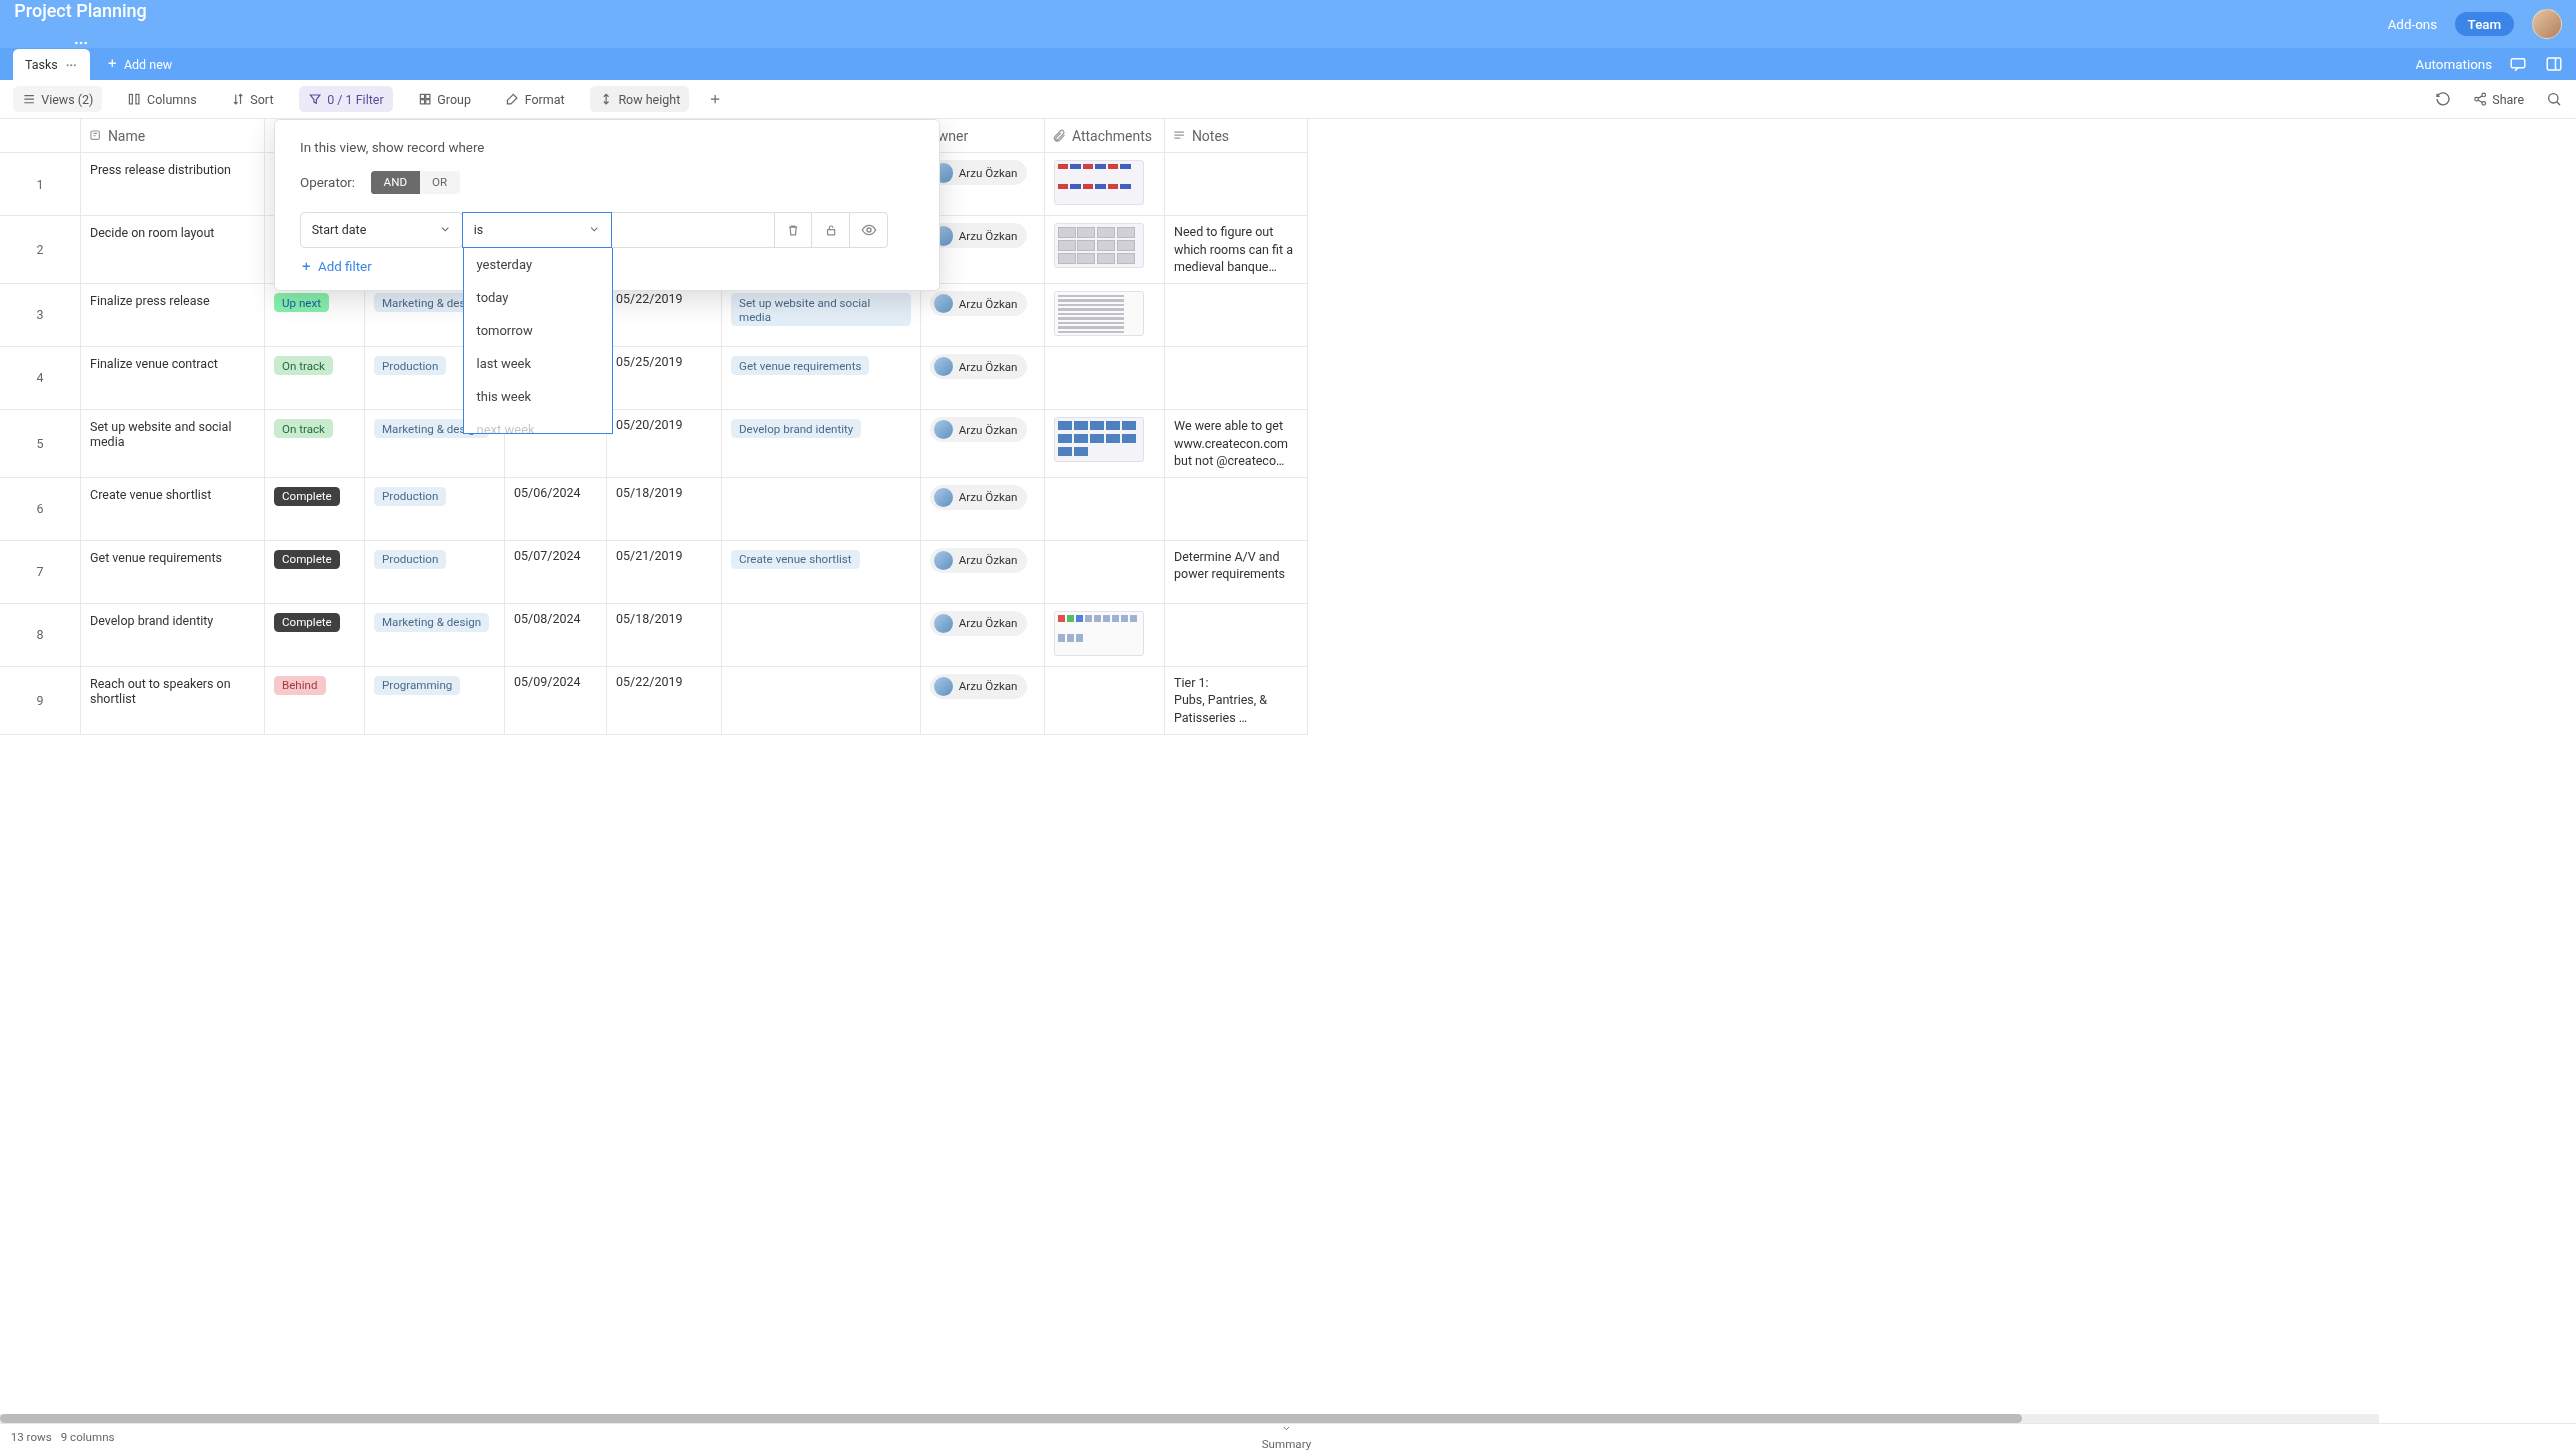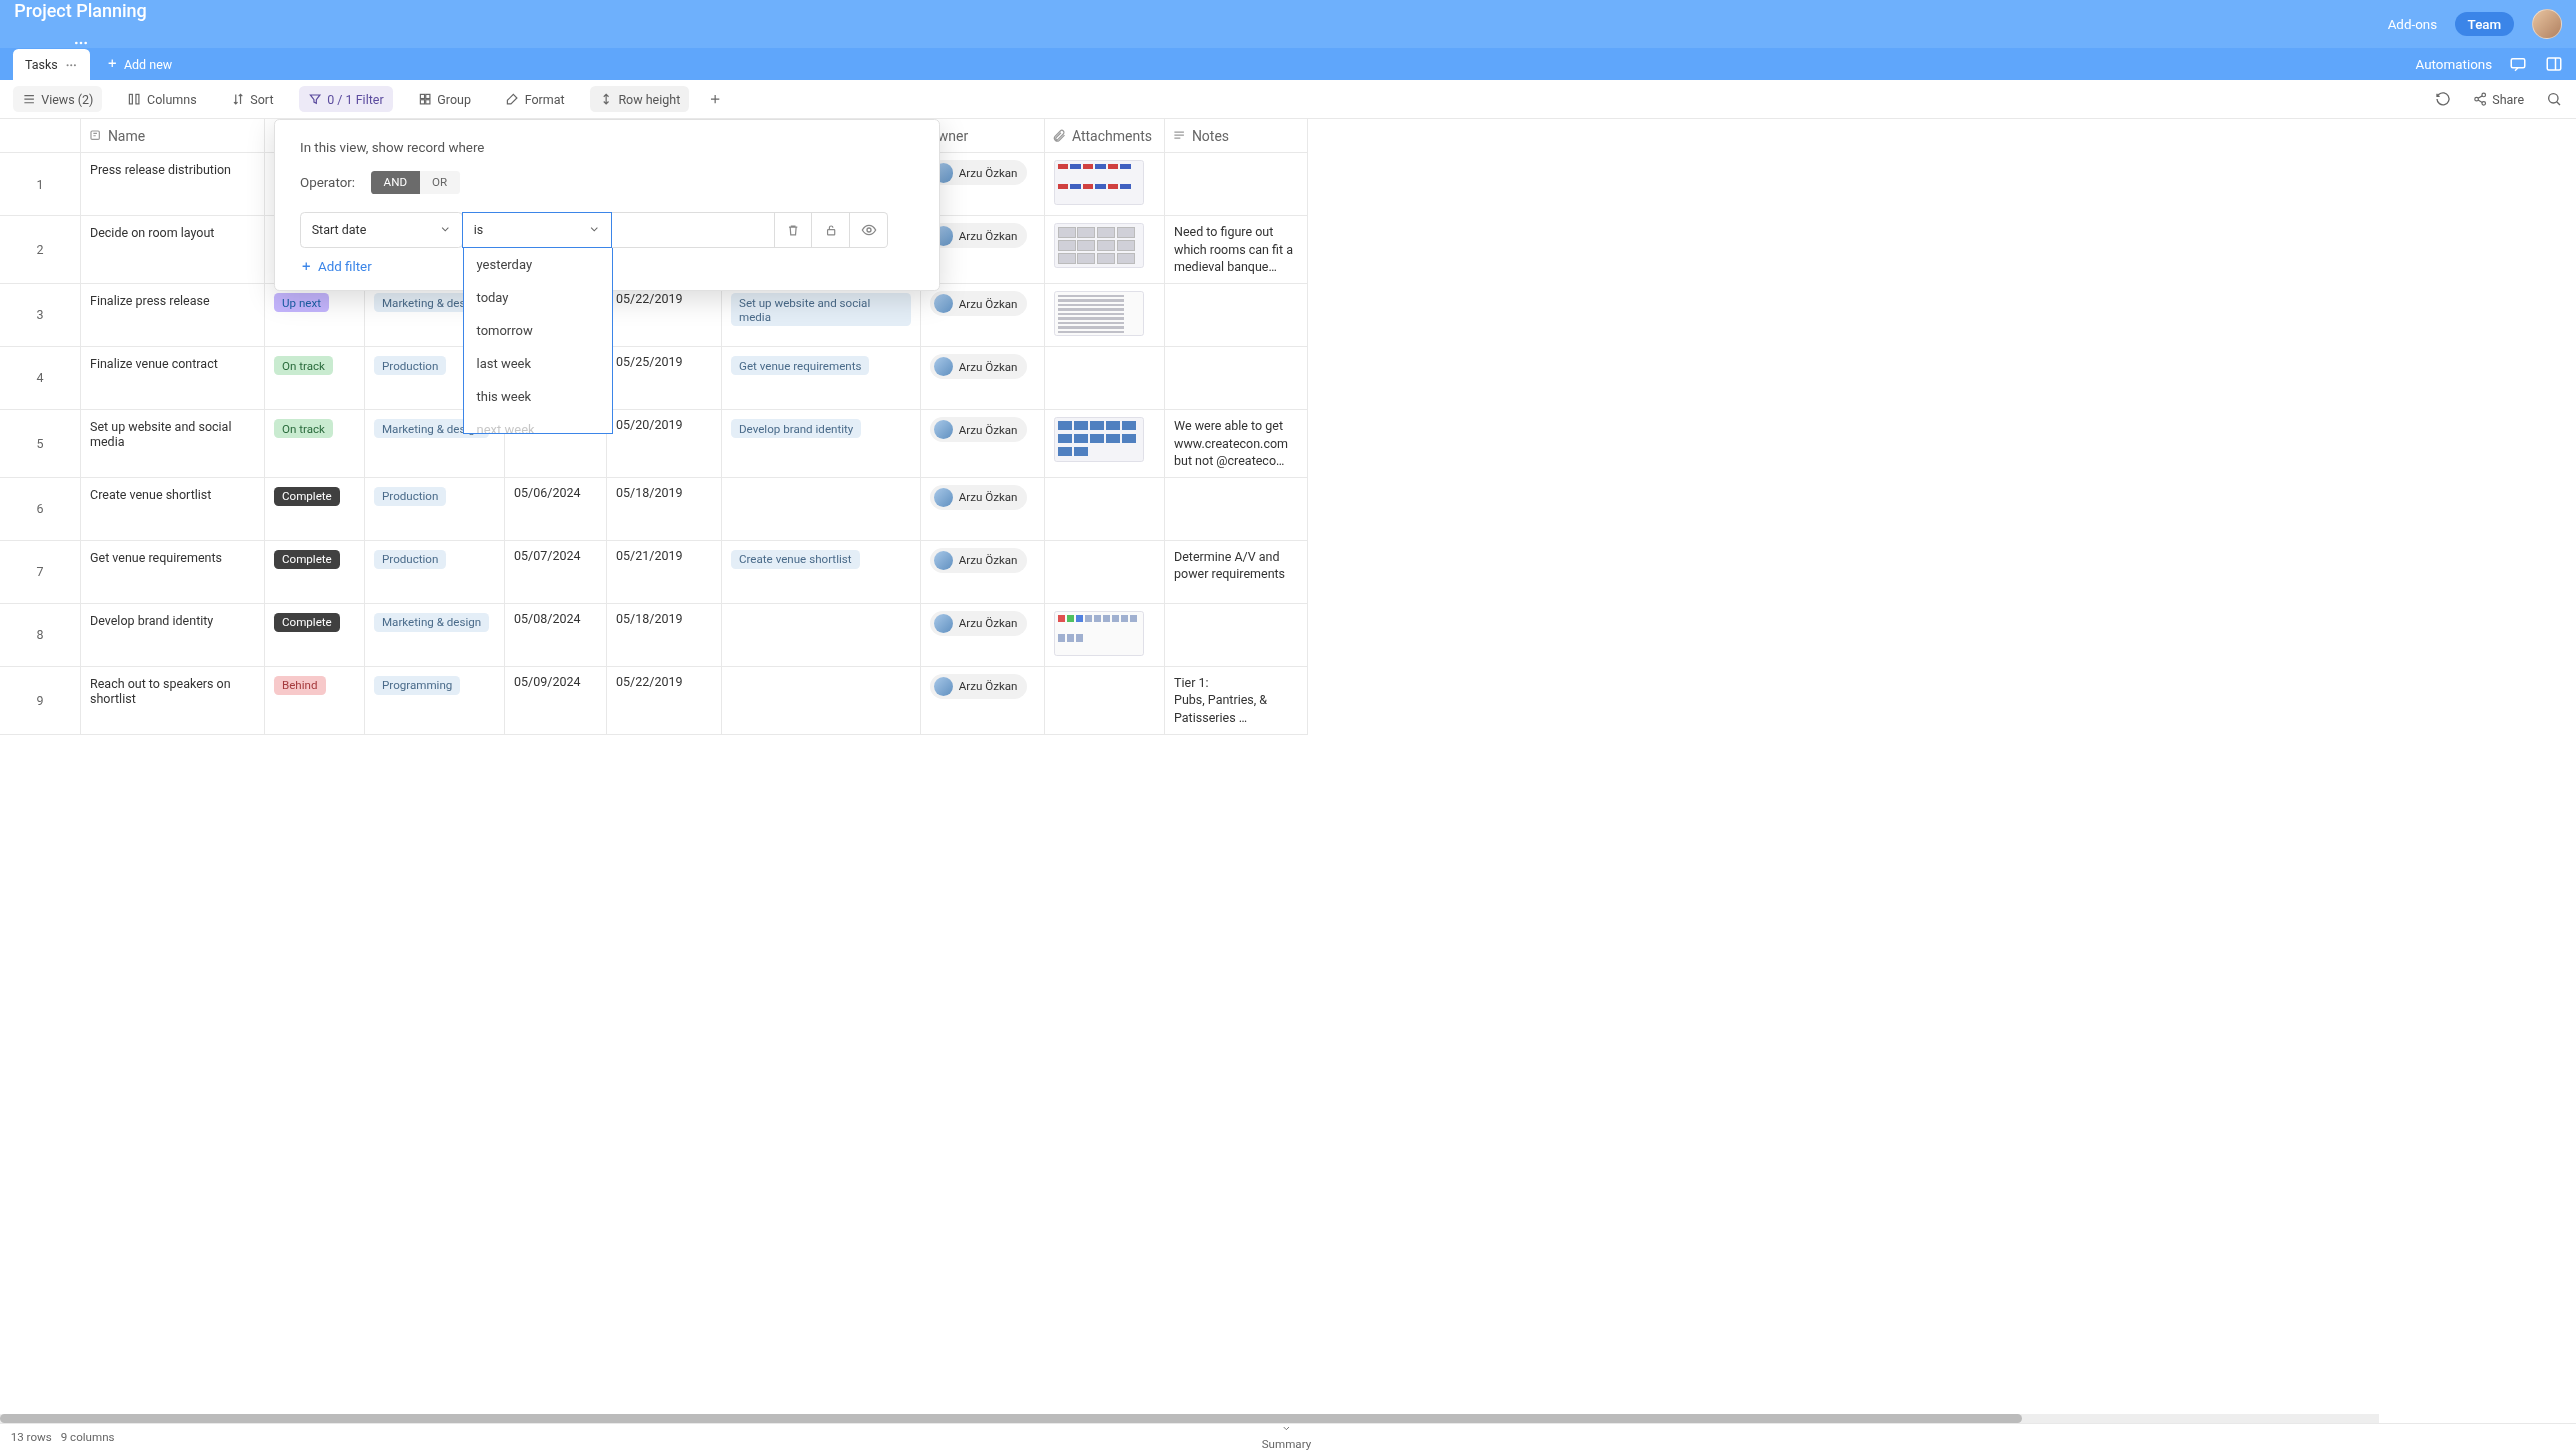--- a/index.html
+++ b/index.html
@@ -37,21 +37,21 @@
 
 
 .table-wrap { flex: 1; overflow: auto; position: relative; }
 .table { display: grid; grid-template-columns: 81px 184px 100px 140px 102px 115px 199px 124px 120px 143px; min-width: 100%; }
 .th { border-bottom: 0.9px solid #e8e8e8; border-right: 0.9px solid #e8e8e8; padding: 8px 7.2px; background: #fff; color: #666; font-size: 14px; display: flex; align-items: center; gap: 5.4px; height: 34px; }
 .th.row-num { justify-content: flex-end; padding-right: 12.5px; }
 .cell { border-bottom: 0.9px solid #e8e8e8; border-right: 0.9px solid #e8e8e8; padding: 7.2px 9px; font-size: 12.5px; display: flex; align-items: flex-start; min-height: 63px; }
 .cell.row-num { justify-content: center; align-items: center; color: #666; }
 .cell.name { align-items: flex-start; padding-top: 9px; }
 .status-pill { padding: 2.7px 8px; border-radius: 4.5px; font-size: 11.6px; display: inline-block; margin-top: 1.8px; }
-.status-upnext { background: #c4b5fd; color: #1a5fa8; }
+.status-upnext { background: #86efac; color: #1a5fa8; }
 .status-ontrack { background: #c9ebd0; color: #2a6b3c; }
 .status-complete { background: #404040; color: #fff; }
 .status-behind { background: #f7c9ca; color: #a53a3d; }
 .team-tag { background: #e4eef7; color: #4a6b8a; padding: 2.7px 8px; border-radius: 4.5px; font-size: 11.6px; display: inline-block; margin-top: 1.8px; }
 .blocked-tag { background: #e4eef7; color: #4a6b8a; padding: 2.7px 8px; border-radius: 4.5px; font-size: 11.6px; display: inline-block; margin-top: 1.8px; }
 .owner-chip { display: flex; align-items: center; gap: 5.4px; background: #f1f1f1; padding: 2.7px 9px 2.7px 3.6px; border-radius: 12.5px; font-size: 11.6px; }
 .owner-avatar { width: 19.7px; height: 19.7px; border-radius: 50%; background: linear-gradient(135deg,#a8c8e8,#6090c0); }
 .attach-thumb { width: 90px; height: 45px; background: #f4f4f8; border: 0.9px solid #e0e0e8; border-radius: 2.7px; display: flex; flex-wrap: wrap; gap: 1.8px; padding: 2.7px; overflow: hidden; }
 .attach-thumb .bar { width: 10.7px; height: 5.4px; background: #a0b0d0; }
 .attach-thumb.a1 .bar:nth-child(odd){background:#d04040;} .attach-thumb.a1 .bar:nth-child(even){background:#4060c0;}

